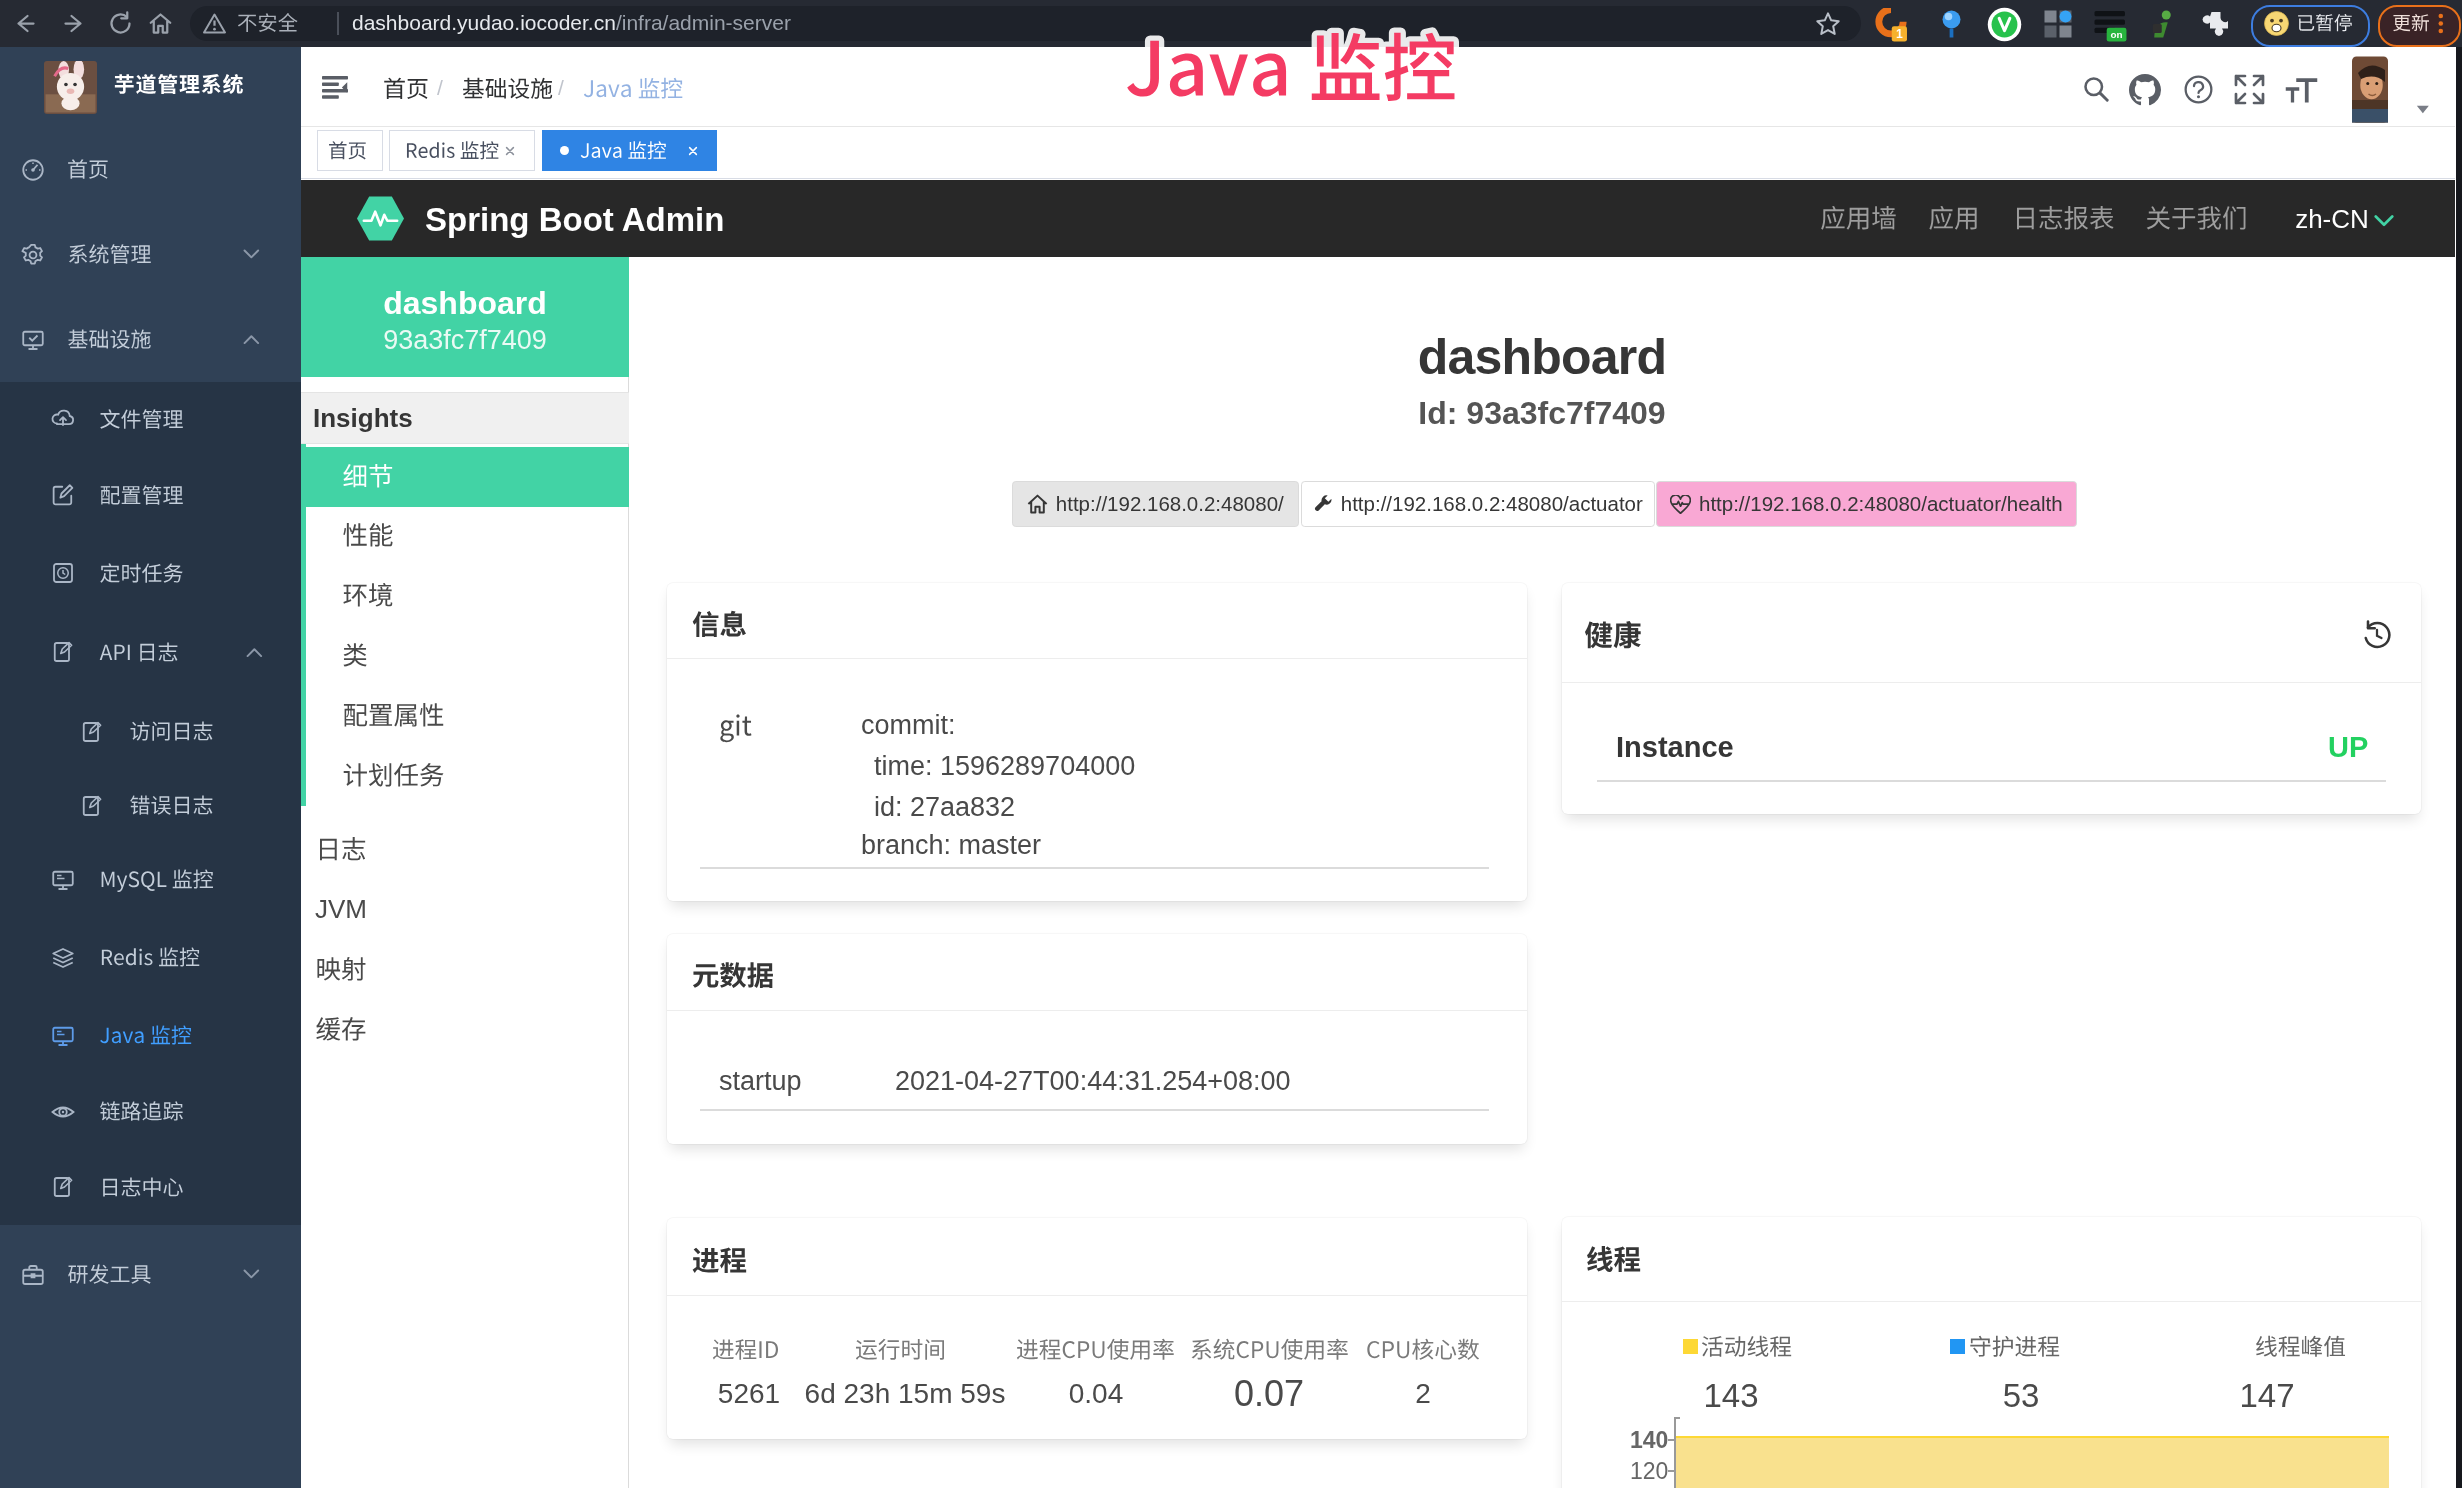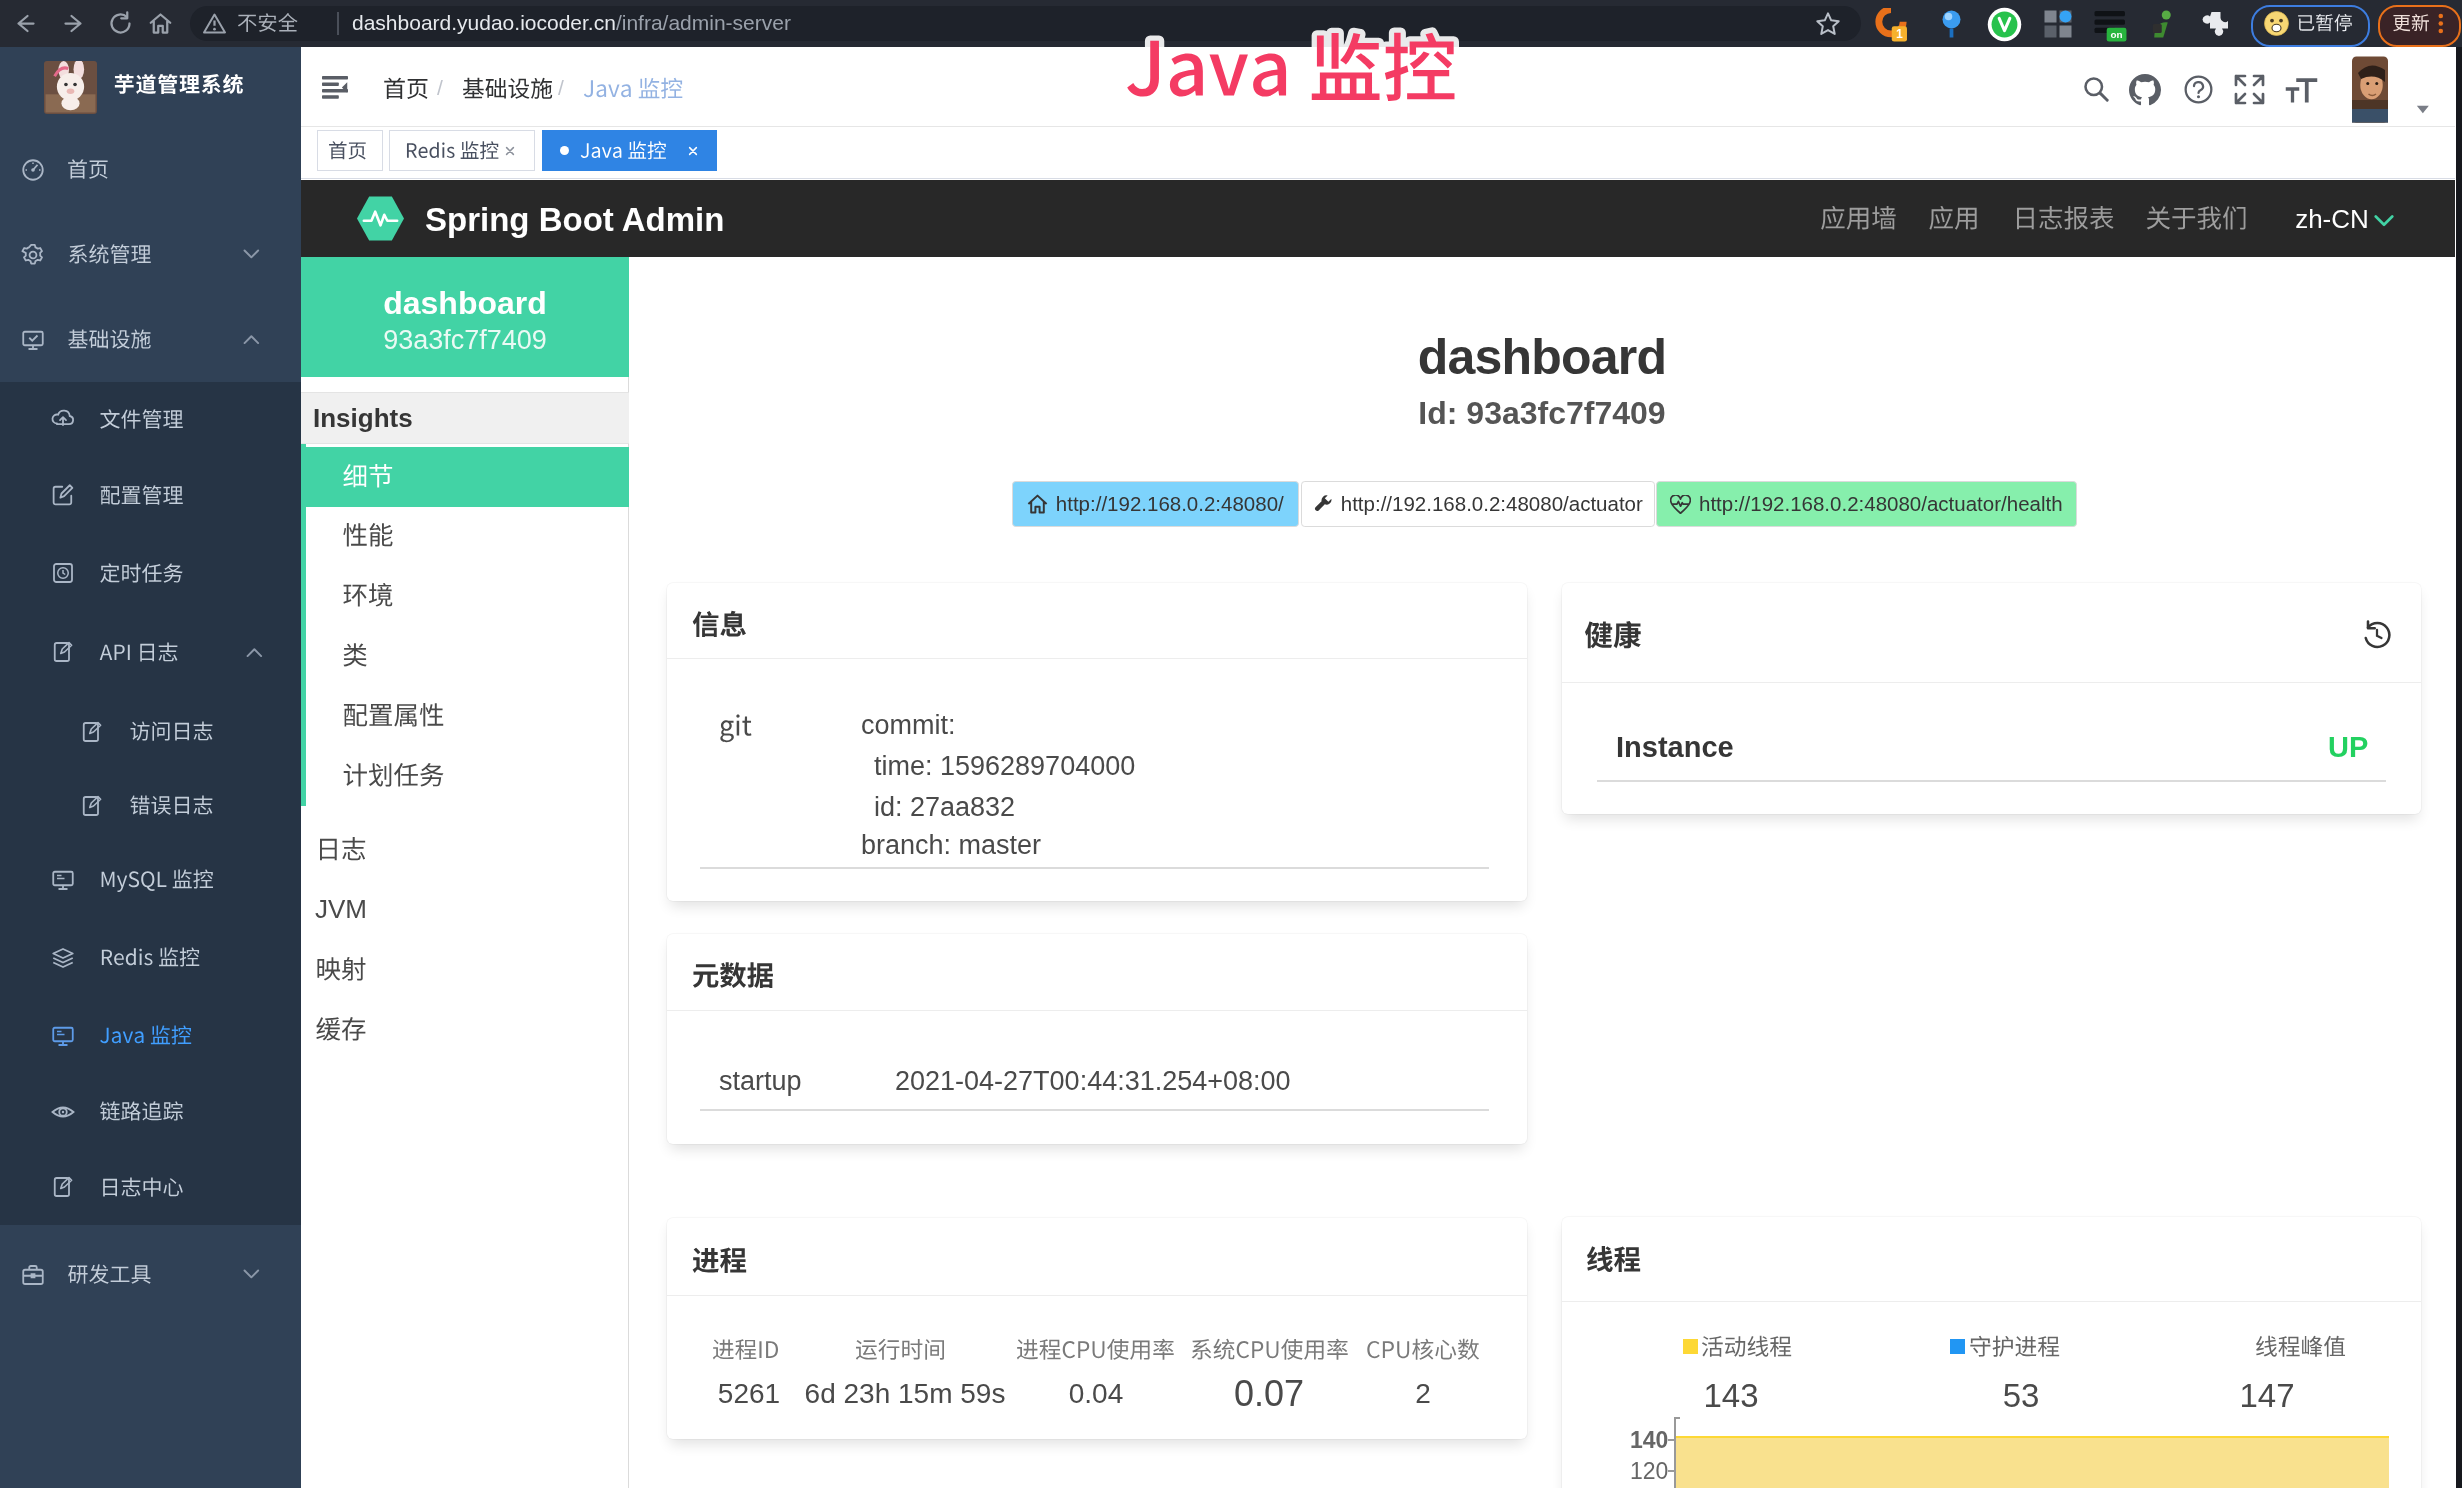--- a/index.html
+++ b/index.html
@@ -366,33 +366,33 @@
 <div style="position:absolute;left:315px;top:883px;font-size:26px;line-height:52px;height:52px;color:#4a4a4a;font-weight:400;letter-spacing:0px;white-space:nowrap;">JVM</div>
 <svg style="position:absolute;left:315px;top:953px;overflow:visible;" width="52" height="33" viewBox="0 -34 68 44">
     <path d="M21.4 -28.4V-23.1H14.9V-11.9H12.6V-9.5H20.9C19.9 -5.4 17.4 -1.8 11.1 0.7C11.6 1.2 12.3 2.1 12.7 2.7C18.8 0.1 21.6 -3.5 22.8 -7.5C24.5 -2.8 27.2 0.8 31.3 2.8C31.7 2.2 32.4 1.2 32.9 0.7C28.8 -1.0 26.0 -4.7 24.5 -9.5H32.8V-11.9H30.9V-23.1H23.8V-28.4ZM17.2 -11.9V-20.8H21.4V-15.4C21.4 -14.2 21.4 -13.0 21.2 -11.9ZM28.5 -11.9H23.6C23.7 -13.0 23.8 -14.2 23.8 -15.4V-20.8H28.5ZM9.2 -13.9V-6.1H4.9V-13.9ZM9.2 -16.2H4.9V-23.8H9.2ZM2.6 -26.1V-1.0H4.9V-3.7H11.6V-26.1Z M52.1 -14.3C53.8 -11.9 55.5 -8.5 56.1 -6.3L58.3 -7.3C57.6 -9.5 55.9 -12.8 54.1 -15.2ZM40.5 -18.0H47.3V-15.2H40.5ZM40.5 -19.9V-22.7H47.3V-19.9ZM40.5 -13.3H47.3V-10.4H40.5ZM35.8 -10.4V-8.1H44.4C42.1 -5.0 38.6 -2.4 35.1 -0.7C35.6 -0.3 36.4 0.7 36.8 1.2C40.7 -1.0 44.5 -4.2 47.2 -8.1H47.3V-0.1C47.3 0.3 47.1 0.5 46.6 0.5C46.1 0.5 44.4 0.6 42.7 0.5C43.0 1.1 43.4 2.1 43.5 2.8C45.9 2.8 47.5 2.7 48.4 2.3C49.3 1.9 49.6 1.2 49.6 -0.1V-24.8H44.1C44.6 -25.8 45.1 -27.0 45.6 -28.2L42.9 -28.6C42.7 -27.5 42.2 -25.9 41.8 -24.8H38.2V-10.4ZM60.5 -28.4V-20.7H50.9V-18.3H60.5V-0.5C60.5 0.1 60.2 0.3 59.6 0.3C59.1 0.3 57.2 0.3 55.0 0.3C55.4 1.0 55.8 2.0 55.9 2.7C58.7 2.7 60.4 2.7 61.4 2.2C62.5 1.8 62.9 1.1 62.9 -0.5V-18.3H66.6V-20.7H62.9V-28.4Z" fill="#4a4a4a"></path>
   </svg>
 <svg style="position:absolute;left:315px;top:1013px;overflow:visible;" width="52" height="33" viewBox="0 -34 68 44">
     <path d="M1.2 -1.8 1.8 0.7C4.8 -0.3 8.8 -1.7 12.7 -3.1L12.3 -5.1C8.1 -3.8 3.9 -2.6 1.2 -1.8ZM20.4 -24.4C20.8 -22.9 21.1 -20.9 21.3 -19.8L23.5 -20.3C23.3 -21.4 22.8 -23.3 22.4 -24.8ZM29.9 -28.3C25.9 -27.4 18.7 -26.9 12.8 -26.7C13.0 -26.1 13.3 -25.3 13.3 -24.7C19.3 -24.8 26.7 -25.4 31.4 -26.4ZM1.9 -14.4C2.4 -14.7 3.2 -14.9 7.4 -15.3C5.9 -13.2 4.6 -11.5 3.9 -10.8C2.9 -9.6 2.1 -8.7 1.4 -8.6C1.6 -8.0 2.0 -6.8 2.1 -6.3C2.9 -6.7 4.0 -7.0 12.5 -8.7C12.4 -9.2 12.4 -10.2 12.4 -10.9L5.7 -9.7C8.4 -12.6 11.0 -16.3 13.2 -20.0L11.1 -21.3C10.4 -20.1 9.7 -18.8 8.9 -17.6L4.6 -17.2C6.6 -20.2 8.6 -23.9 10.1 -27.5L7.6 -28.5C6.2 -24.5 3.8 -20.1 3.0 -19.0C2.3 -17.8 1.7 -17.0 1.1 -16.9C1.4 -16.2 1.8 -15.0 1.9 -14.4ZM14.3 -23.7C14.9 -22.3 15.6 -20.5 15.9 -19.4L18.0 -20.1C17.6 -21.1 16.9 -22.9 16.3 -24.2ZM28.6 -25.1C27.8 -23.4 26.6 -21.0 25.4 -19.4H13.3V-17.3H17.4L17.1 -14.6H11.9V-12.4H16.8C16.0 -7.5 14.2 -2.1 9.6 0.9C10.2 1.3 11.0 2.1 11.3 2.7C14.5 0.4 16.5 -2.7 17.7 -6.1C18.8 -4.5 20.1 -3.0 21.6 -1.8C19.6 -0.5 17.2 0.3 14.7 0.9C15.1 1.3 15.8 2.2 16.1 2.8C18.8 2.1 21.4 1.1 23.5 -0.4C25.8 1.1 28.5 2.2 31.5 2.8C31.9 2.1 32.6 1.2 33.1 0.6C30.3 0.1 27.7 -0.7 25.5 -1.9C27.6 -3.8 29.2 -6.3 30.2 -9.6L28.8 -10.2L28.3 -10.1H18.8L19.3 -12.4H32.4V-14.6H19.6L19.9 -17.3H32.0V-19.4H27.9C28.9 -20.9 30.0 -22.7 31.0 -24.3ZM19.0 -8.1H27.2C26.4 -6.1 25.1 -4.5 23.6 -3.2C21.6 -4.6 20.1 -6.2 19.0 -8.1Z M54.8 -11.9V-9.0H45.4V-6.7H54.8V-0.3C54.8 0.1 54.7 0.3 54.1 0.3C53.5 0.3 51.5 0.3 49.2 0.3C49.6 1.0 49.9 2.0 50.0 2.7C52.9 2.7 54.8 2.7 56.0 2.3C57.1 1.9 57.4 1.2 57.4 -0.3V-6.7H66.5V-9.0H57.4V-11.0C59.9 -12.6 62.6 -14.7 64.4 -16.7L62.8 -18.0L62.3 -17.9H48.3V-15.5H59.9C58.4 -14.1 56.5 -12.8 54.8 -11.9ZM47.1 -28.6C46.7 -27.1 46.2 -25.6 45.6 -24.1H36.1V-21.7H44.6C42.4 -17.0 39.2 -12.6 35.1 -9.7C35.5 -9.1 36.1 -8.0 36.3 -7.3C37.8 -8.4 39.2 -9.6 40.4 -10.9V2.7H43.0V-14.0C44.7 -16.4 46.2 -18.9 47.4 -21.7H65.9V-24.1H48.4C48.9 -25.4 49.3 -26.7 49.7 -27.9Z" fill="#4a4a4a"></path>
   </svg>
 <div style="position:absolute;left:629px;top:257px;width:1826px;height:1232px;background:#fff"></div>
 <div style="position:absolute;left:1542px;top:307px;transform:translateX(-50%);font-size:50px;line-height:100px;height:100px;color:#363636;font-weight:700;letter-spacing:-0.8px;white-space:nowrap;">dashboard</div>
 <div style="position:absolute;left:1542px;top:381px;transform:translateX(-50%);font-size:32px;line-height:64px;height:64px;color:#555;font-weight:700;letter-spacing:0px;white-space:nowrap;">Id: 93a3fc7f7409</div>
-<div style="position:absolute;left:1012px;top:481px;width:287px;height:46px;background:#7dd3fc;border:0.8px solid #dbdbdb;box-sizing:border-box;border-radius:3.8px;display:flex;align-items:center;justify-content:center;font-size:20.5px;color:#363636;white-space:nowrap">
+<div style="position:absolute;left:1012px;top:481px;width:287px;height:46px;background:#e5e5e5;border:0.8px solid #dbdbdb;box-sizing:border-box;border-radius:3.8px;display:flex;align-items:center;justify-content:center;font-size:20.5px;color:#363636;white-space:nowrap">
     <svg style="margin-right:7.6px" width="21" height="20" viewBox="0 0 30 28">
       <path d="M2 14 L15 2 L28 14 M6 11 V26 H12 V18 H18 V26 H24 V11" stroke="#363636" stroke-width="2.8" fill="none" stroke-linejoin="round"></path>
     </svg>
     <span>http://192.168.0.2:48080/</span>
   </div>
 <div style="position:absolute;left:1301px;top:481px;width:354px;height:46px;background:#fff;border:0.8px solid #dbdbdb;box-sizing:border-box;border-radius:3.8px;display:flex;align-items:center;justify-content:center;font-size:20.5px;color:#363636;white-space:nowrap">
     <svg style="margin-right:7.6px" width="20" height="20" viewBox="0 0 28 28">
       <path d="M26 8 a7 7 0 0 1 -9.5 6.5 L8 23 a3.2 3.2 0 0 1 -4.5 -4.5 L12 10 A7 7 0 0 1 20.5 2 L16.5 6 L21.5 11 L25.5 7 Z" fill="#363636"></path>
     </svg>
     <span>http://192.168.0.2:48080/actuator</span>
   </div>
-<div style="position:absolute;left:1656px;top:481px;width:421px;height:46px;background:#86efac;border:0.8px solid #dbdbdb;box-sizing:border-box;border-radius:3.8px;display:flex;align-items:center;justify-content:center;font-size:20.5px;color:#363636;white-space:nowrap">
+<div style="position:absolute;left:1656px;top:481px;width:421px;height:46px;background:#f9a8d4;border:0.8px solid #dbdbdb;box-sizing:border-box;border-radius:3.8px;display:flex;align-items:center;justify-content:center;font-size:20.5px;color:#363636;white-space:nowrap">
     <svg style="margin-right:7.6px" width="21" height="19" viewBox="0 0 30 27">
       <path d="M15 26 C8 20 1 14 1 8 A7 7 0 0 1 15 6 A7 7 0 0 1 29 8 C29 14 22 20 15 26 Z M3 13 h7 l2 -4 l3 7 l2.5 -5 l1.5 2 h8" stroke="#363636" stroke-width="2.4" fill="none" stroke-linejoin="round"></path>
     </svg>
     <span>http://192.168.0.2:48080/actuator/health</span>
   </div>
 <div style="position:absolute;left:667px;top:583px;width:860px;height:318px;box-shadow:0 7.6px 13.7px -3px rgba(10,10,10,.12), 0 0 0 0.8px rgba(10,10,10,.04);border-radius:6px;background:#fff"></div>
 <div style="position:absolute;left:667px;top:583px;width:860px;height:76px;border-bottom:1.5px solid #ededed;box-sizing:border-box"></div>
 <svg style="position:absolute;left:692px;top:607px;overflow:visible;" width="55" height="36" viewBox="0 -36 72 47">
     <path d="M13.8 -19.5V-16.2H31.9V-19.5ZM13.8 -14.3V-10.9H31.9V-14.3ZM13.2 -8.9V3.2H16.9V2.1H28.6V3.1H32.4V-8.9ZM16.9 -1.4V-5.5H28.6V-1.4ZM19.4 -29.3C20.2 -28.0 21.1 -26.2 21.6 -24.9H11.3V-21.5H34.6V-24.9H23.6L25.7 -25.9C25.2 -27.2 24.0 -29.2 23.1 -30.7ZM8.5 -30.5C6.8 -25.3 3.9 -20.2 0.9 -16.9C1.5 -15.9 2.7 -13.6 3.1 -12.7C4.0 -13.7 4.8 -14.8 5.7 -16.1V3.3H9.6V-22.9C10.7 -25.0 11.6 -27.2 12.3 -29.3Z M46.7 -19.4H61.0V-17.7H46.7ZM46.7 -14.6H61.0V-13.0H46.7ZM46.7 -24.1H61.0V-22.5H46.7ZM45.1 -7.5V-2.4C45.1 1.4 46.4 2.6 51.5 2.6C52.5 2.6 57.3 2.6 58.4 2.6C62.4 2.6 63.7 1.4 64.2 -3.7C63.0 -3.9 61.2 -4.5 60.2 -5.2C60.0 -1.8 59.8 -1.3 58.0 -1.3C56.8 -1.3 52.8 -1.3 51.9 -1.3C49.8 -1.3 49.5 -1.4 49.5 -2.5V-7.5ZM62.7 -7.1C64.3 -4.6 65.9 -1.3 66.4 0.8L70.6 -1.0C69.9 -3.2 68.2 -6.3 66.6 -8.7ZM40.5 -8.0C39.7 -5.5 38.4 -2.5 37.1 -0.5L41.1 1.5C42.3 -0.7 43.5 -4.0 44.4 -6.4ZM50.9 -8.5C52.6 -6.8 54.5 -4.5 55.2 -2.8L58.7 -4.9C58.0 -6.3 56.5 -8.2 55.0 -9.6H65.3V-27.4H55.4C55.9 -28.3 56.5 -29.2 57.0 -30.3L51.8 -31.0C51.6 -29.9 51.2 -28.6 50.8 -27.4H42.5V-9.6H52.9Z" fill="#363636"></path>
   </svg>

